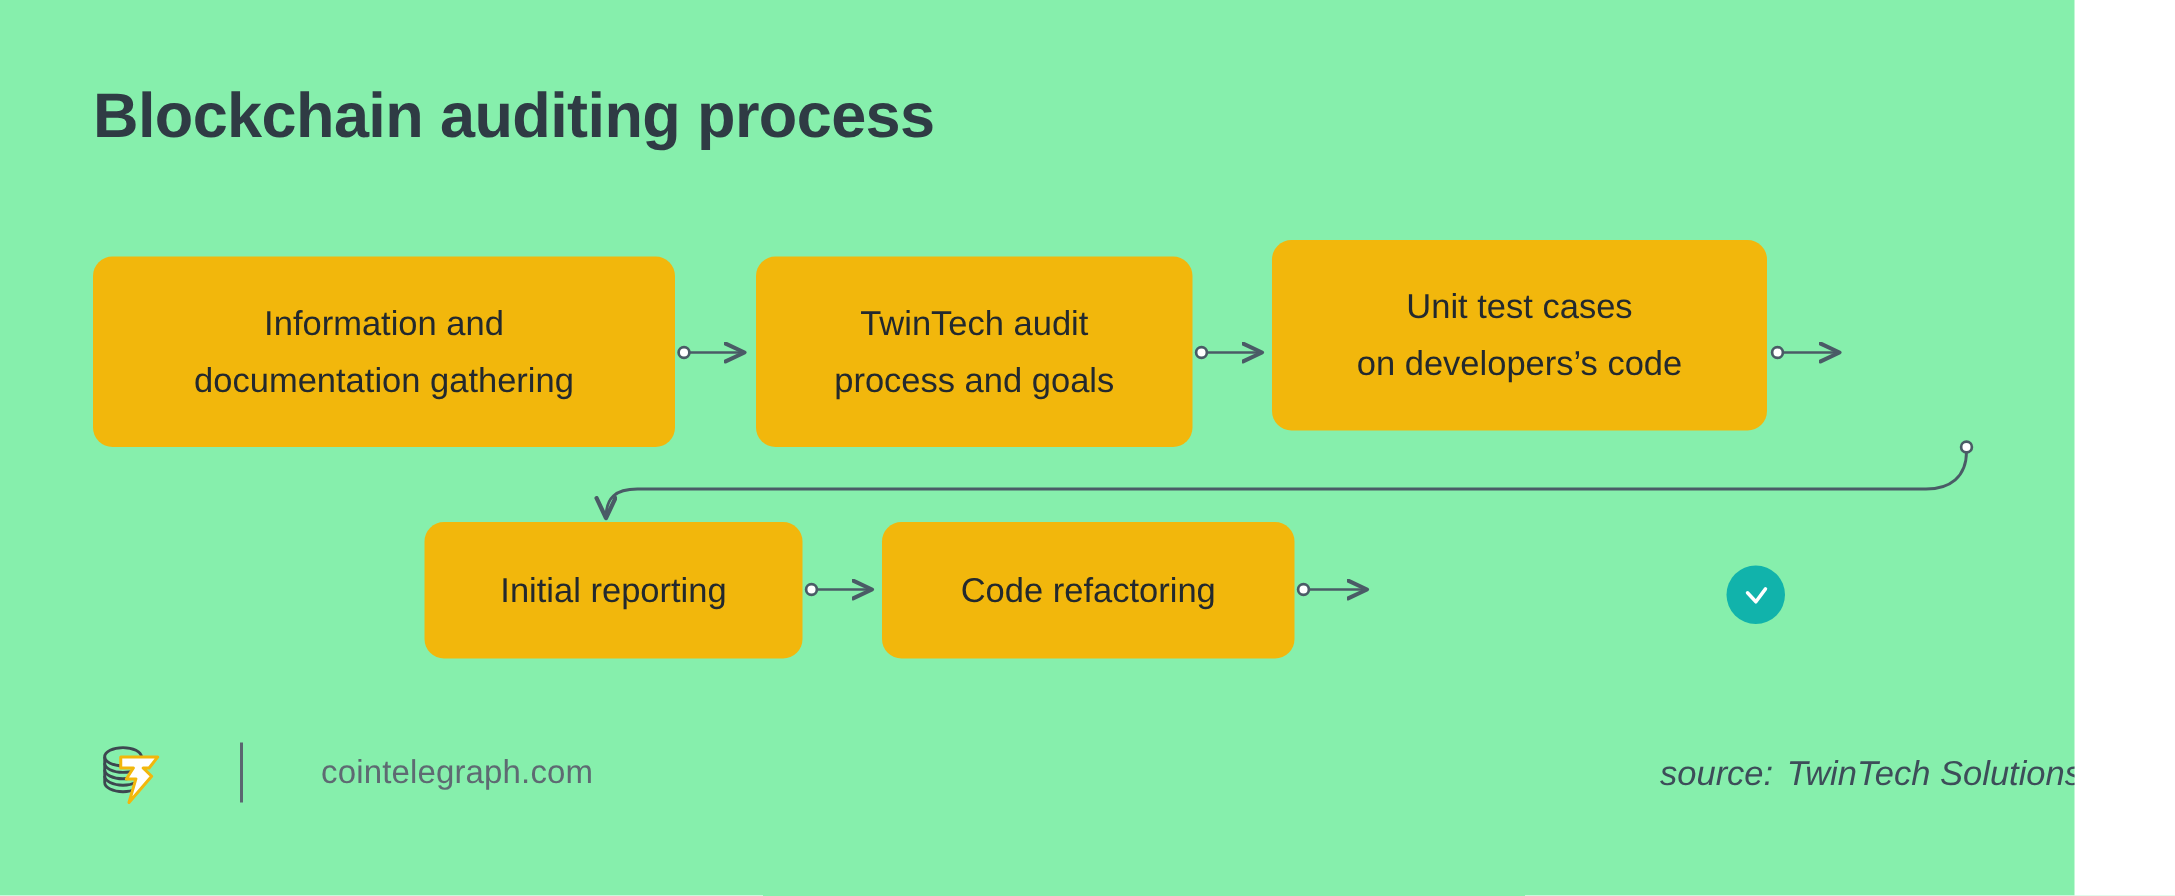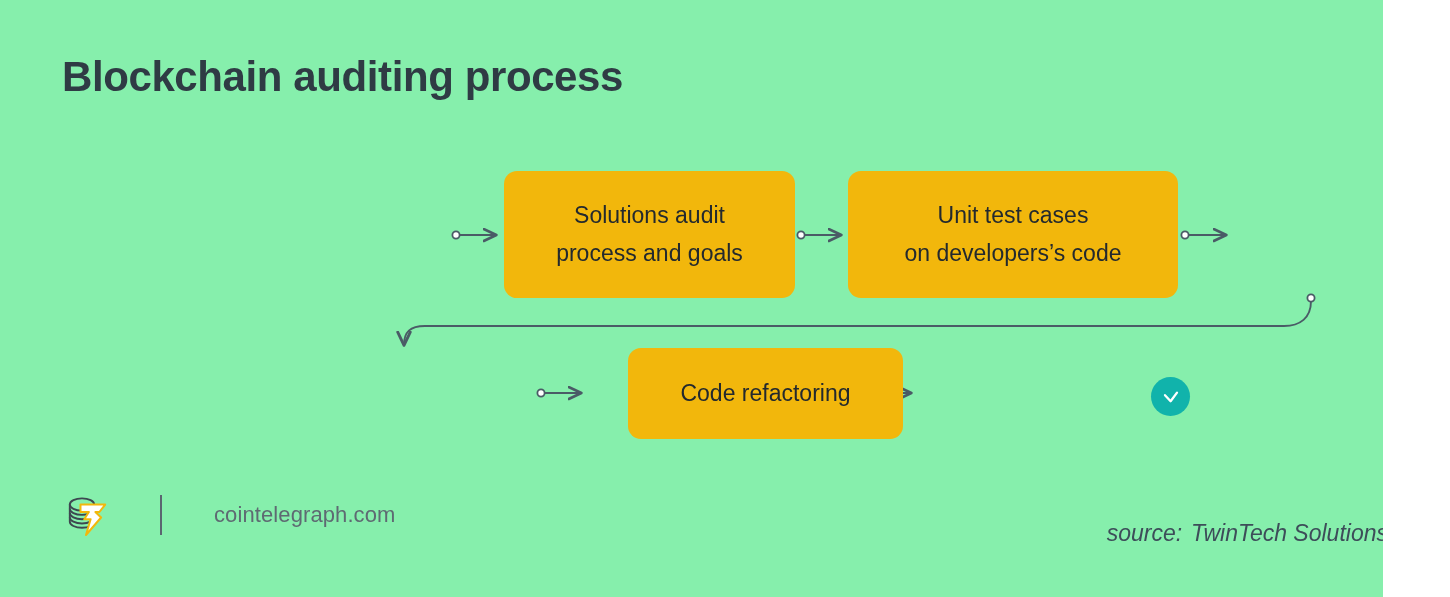--- a/index.html
+++ b/index.html
@@ -49,25 +49,25 @@
     font-size: 23px;
     line-height: 1.62;
     font-weight: 400;
     padding: 0 14px;
     white-space: pre-line;
   }
 
   
   #box-1 { left: 62px;   top: 171px; width: 388px; height: 127px; }
   #box-2 { left: 504px;  top: 171px; width: 291px; height: 127px; }
-  #box-3 { left: 848px;  top: 171px; width: 330px; height: 127px; }
+  #box-3 { left: 848px;  top: 160px; width: 330px; height: 127px; }
   #box-4 { left: 1233px; top: 171px; width: 155px; height: 127px; }
   
   #box-5 { left: 283px;  top: 348px; width: 252px; height: 91px; }
-  #box-6 { left: 588px;  top: 348px; width: 275px; height: 91px; margin-left: 40px; }
+  #box-6 { left: 588px;  top: 348px; width: 275px; height: 91px; }
   #box-7 { left: 918px;  top: 348px; width: 252px; height: 91px; }
 
   #box-5 .box-label,
   #box-6 .box-label,
   #box-7 .box-label { font-size: 23px; }
 
   
   #connectors {
     position: absolute;
     left: 0;
@@ -124,21 +124,21 @@
   }
   #brand-name {
     font-size: 22px;
     color: #5e6a72;
     letter-spacing: 0.1px;
     white-space: nowrap;
   }
   #source {
     position: absolute;
     right: 62px;
-    top: 18px;
+    top: 0;
     height: 70px;
     display: flex;
     align-items: center;
     font-size: 23px;
     color: #3d4d59;
     white-space: nowrap;
     text-align: right;
   }
   #source-label {
     font-style: italic;
@@ -194,29 +194,36 @@
       <line x1="541" y1="393" x2="581" y2="393" stroke="#4a5b66" stroke-width="1.8" marker-end="url(#arrowhead)"></line>
       <circle cx="541" cy="393" r="3.6" fill="#ffffff" stroke="#4a5b66" stroke-width="1.8"></circle>
     </g>
 
     <g>
       <line x1="869" y1="393" x2="911" y2="393" stroke="#4a5b66" stroke-width="1.8" marker-end="url(#arrowhead)"></line>
       <circle cx="869" cy="393" r="3.6" fill="#ffffff" stroke="#4a5b66" stroke-width="1.8"></circle>
     </g>
   </svg>
 
+  <div class="flow-box" id="box-1">
+    <span class="box-label">Information and
+documentation gathering</span>
+  </div>
   <div class="flow-box" id="box-2">
-    <span class="box-label">Solutions audit
+    <span class="box-label">TwinTech audit
 process and goals</span>
   </div>
   <div class="flow-box" id="box-3">
     <span class="box-label">Unit test cases
 on developers’s code</span>
   </div>
 
+  <div class="flow-box" id="box-5">
+    <span class="box-label">Initial reporting</span>
+  </div>
   <div class="flow-box" id="box-6">
     <span class="box-label">Code refactoring</span>
   </div>
 
   <div id="check-badge">
     <svg width="22" height="22" viewBox="0 0 22 22" xmlns="http://www.w3.org/2000/svg">
       <path d="M5,9.2 L10.6,15.2 L17,6.6" fill="none" stroke="#ffffff" stroke-width="2.3" stroke-linecap="round" stroke-linejoin="round"></path>
     </svg>
   </div>
 

